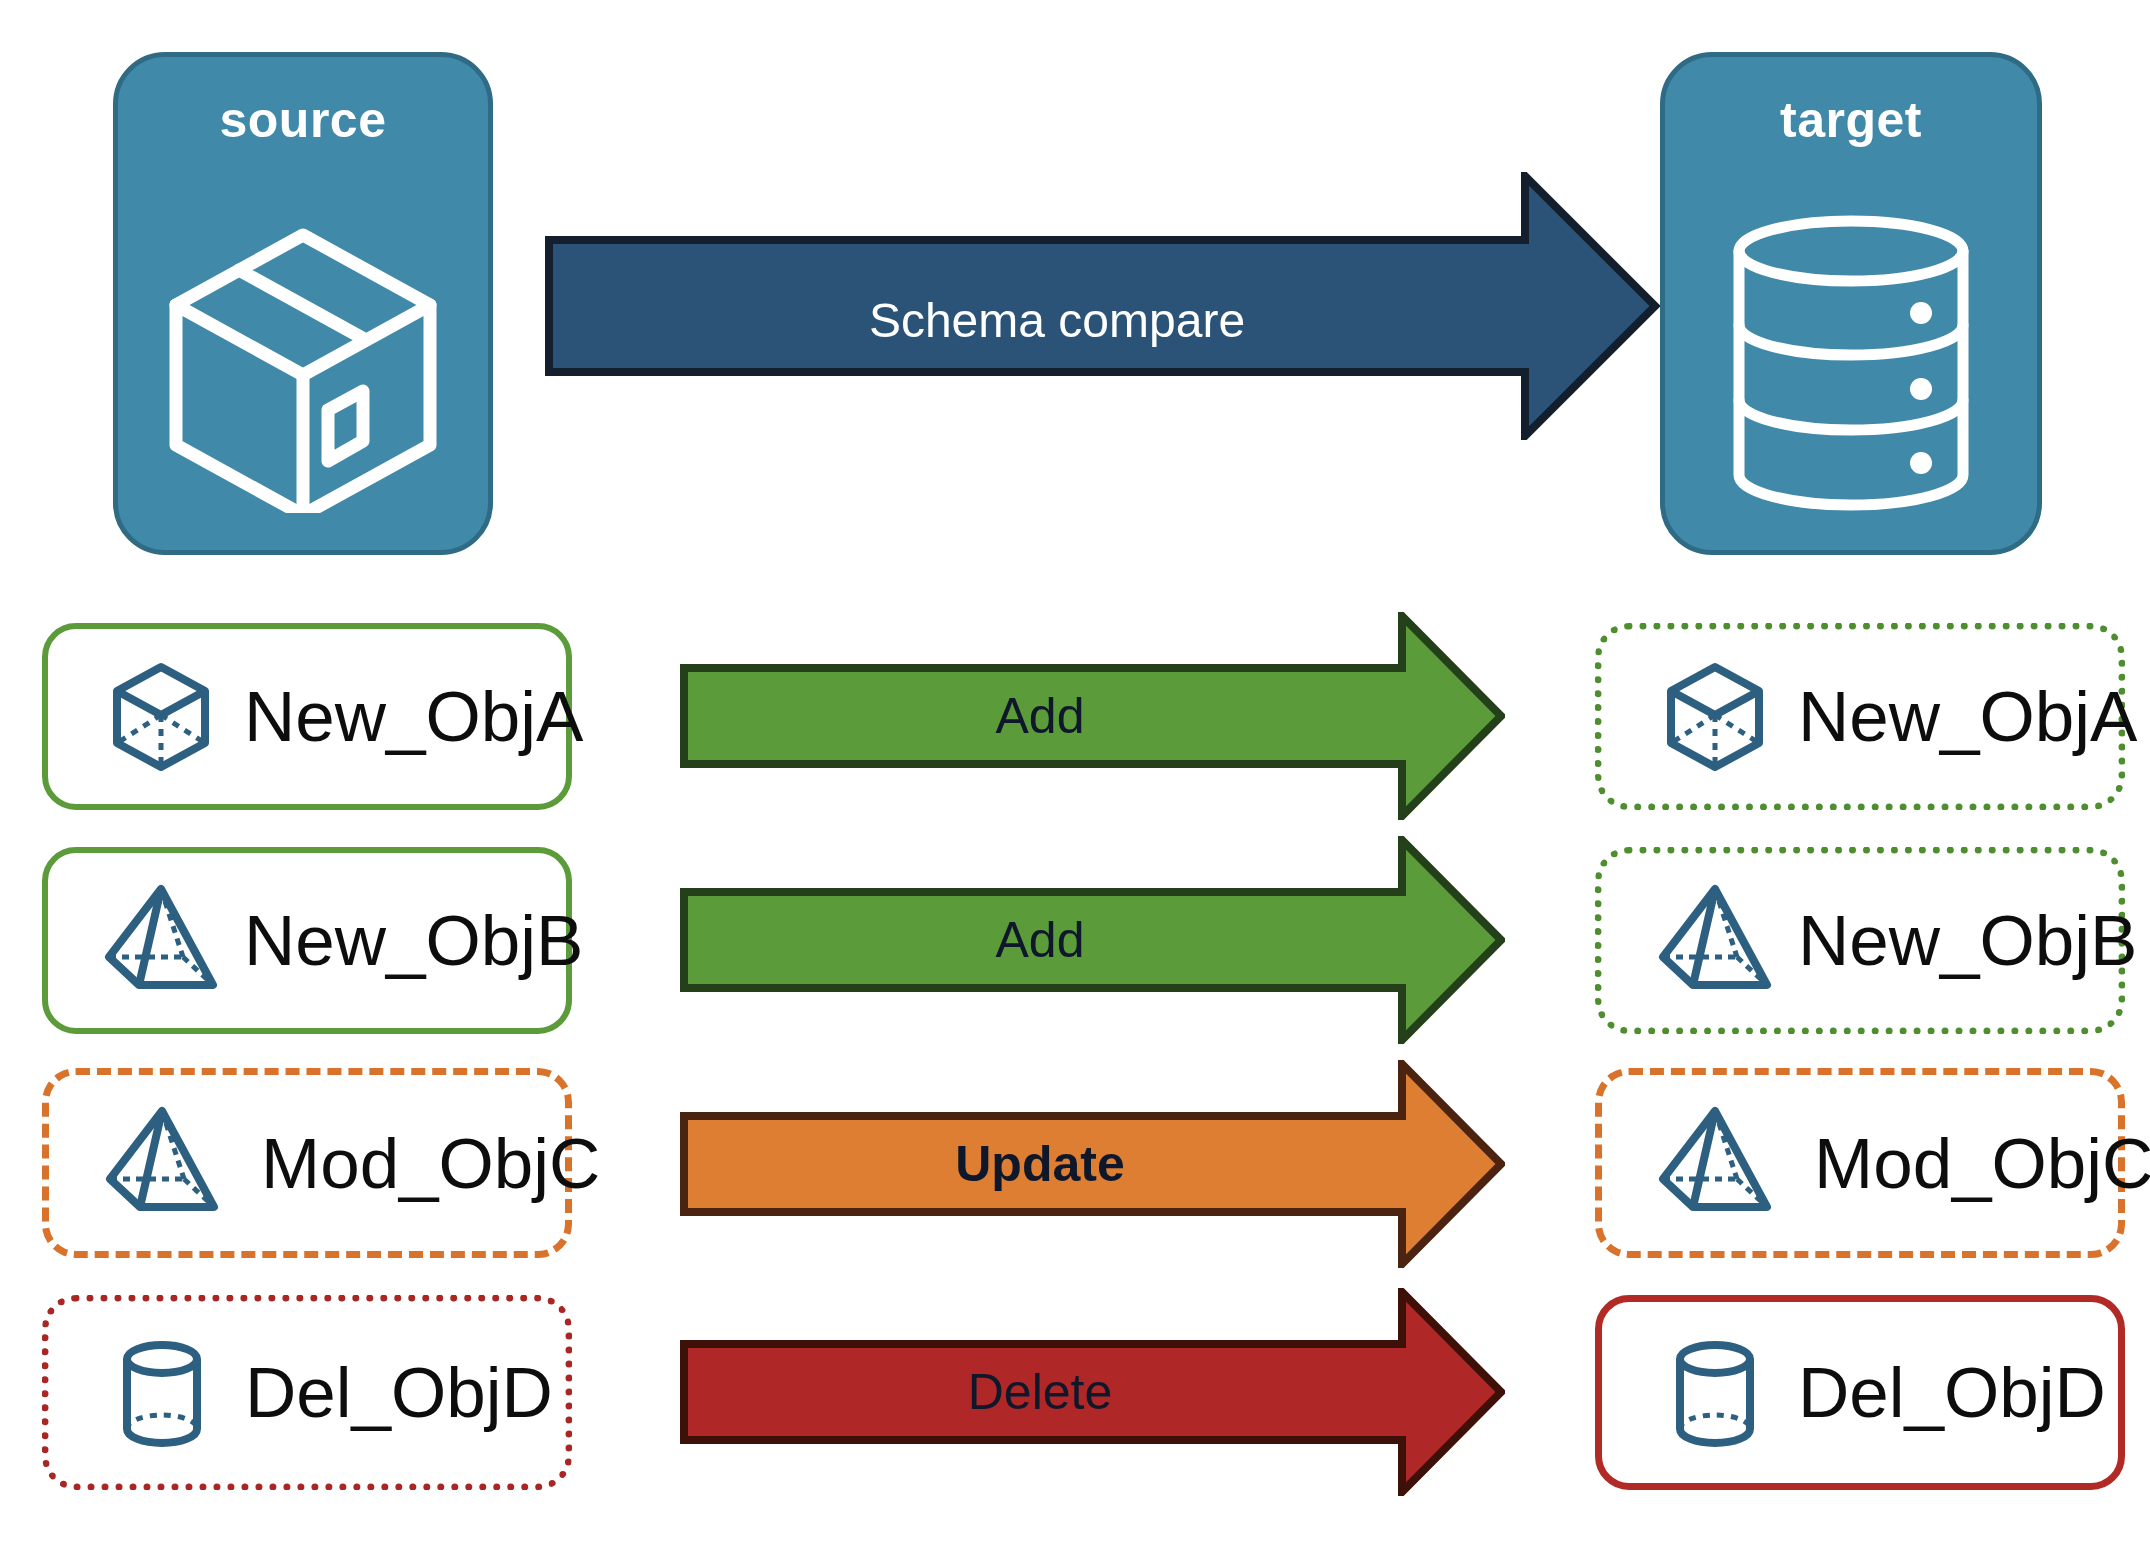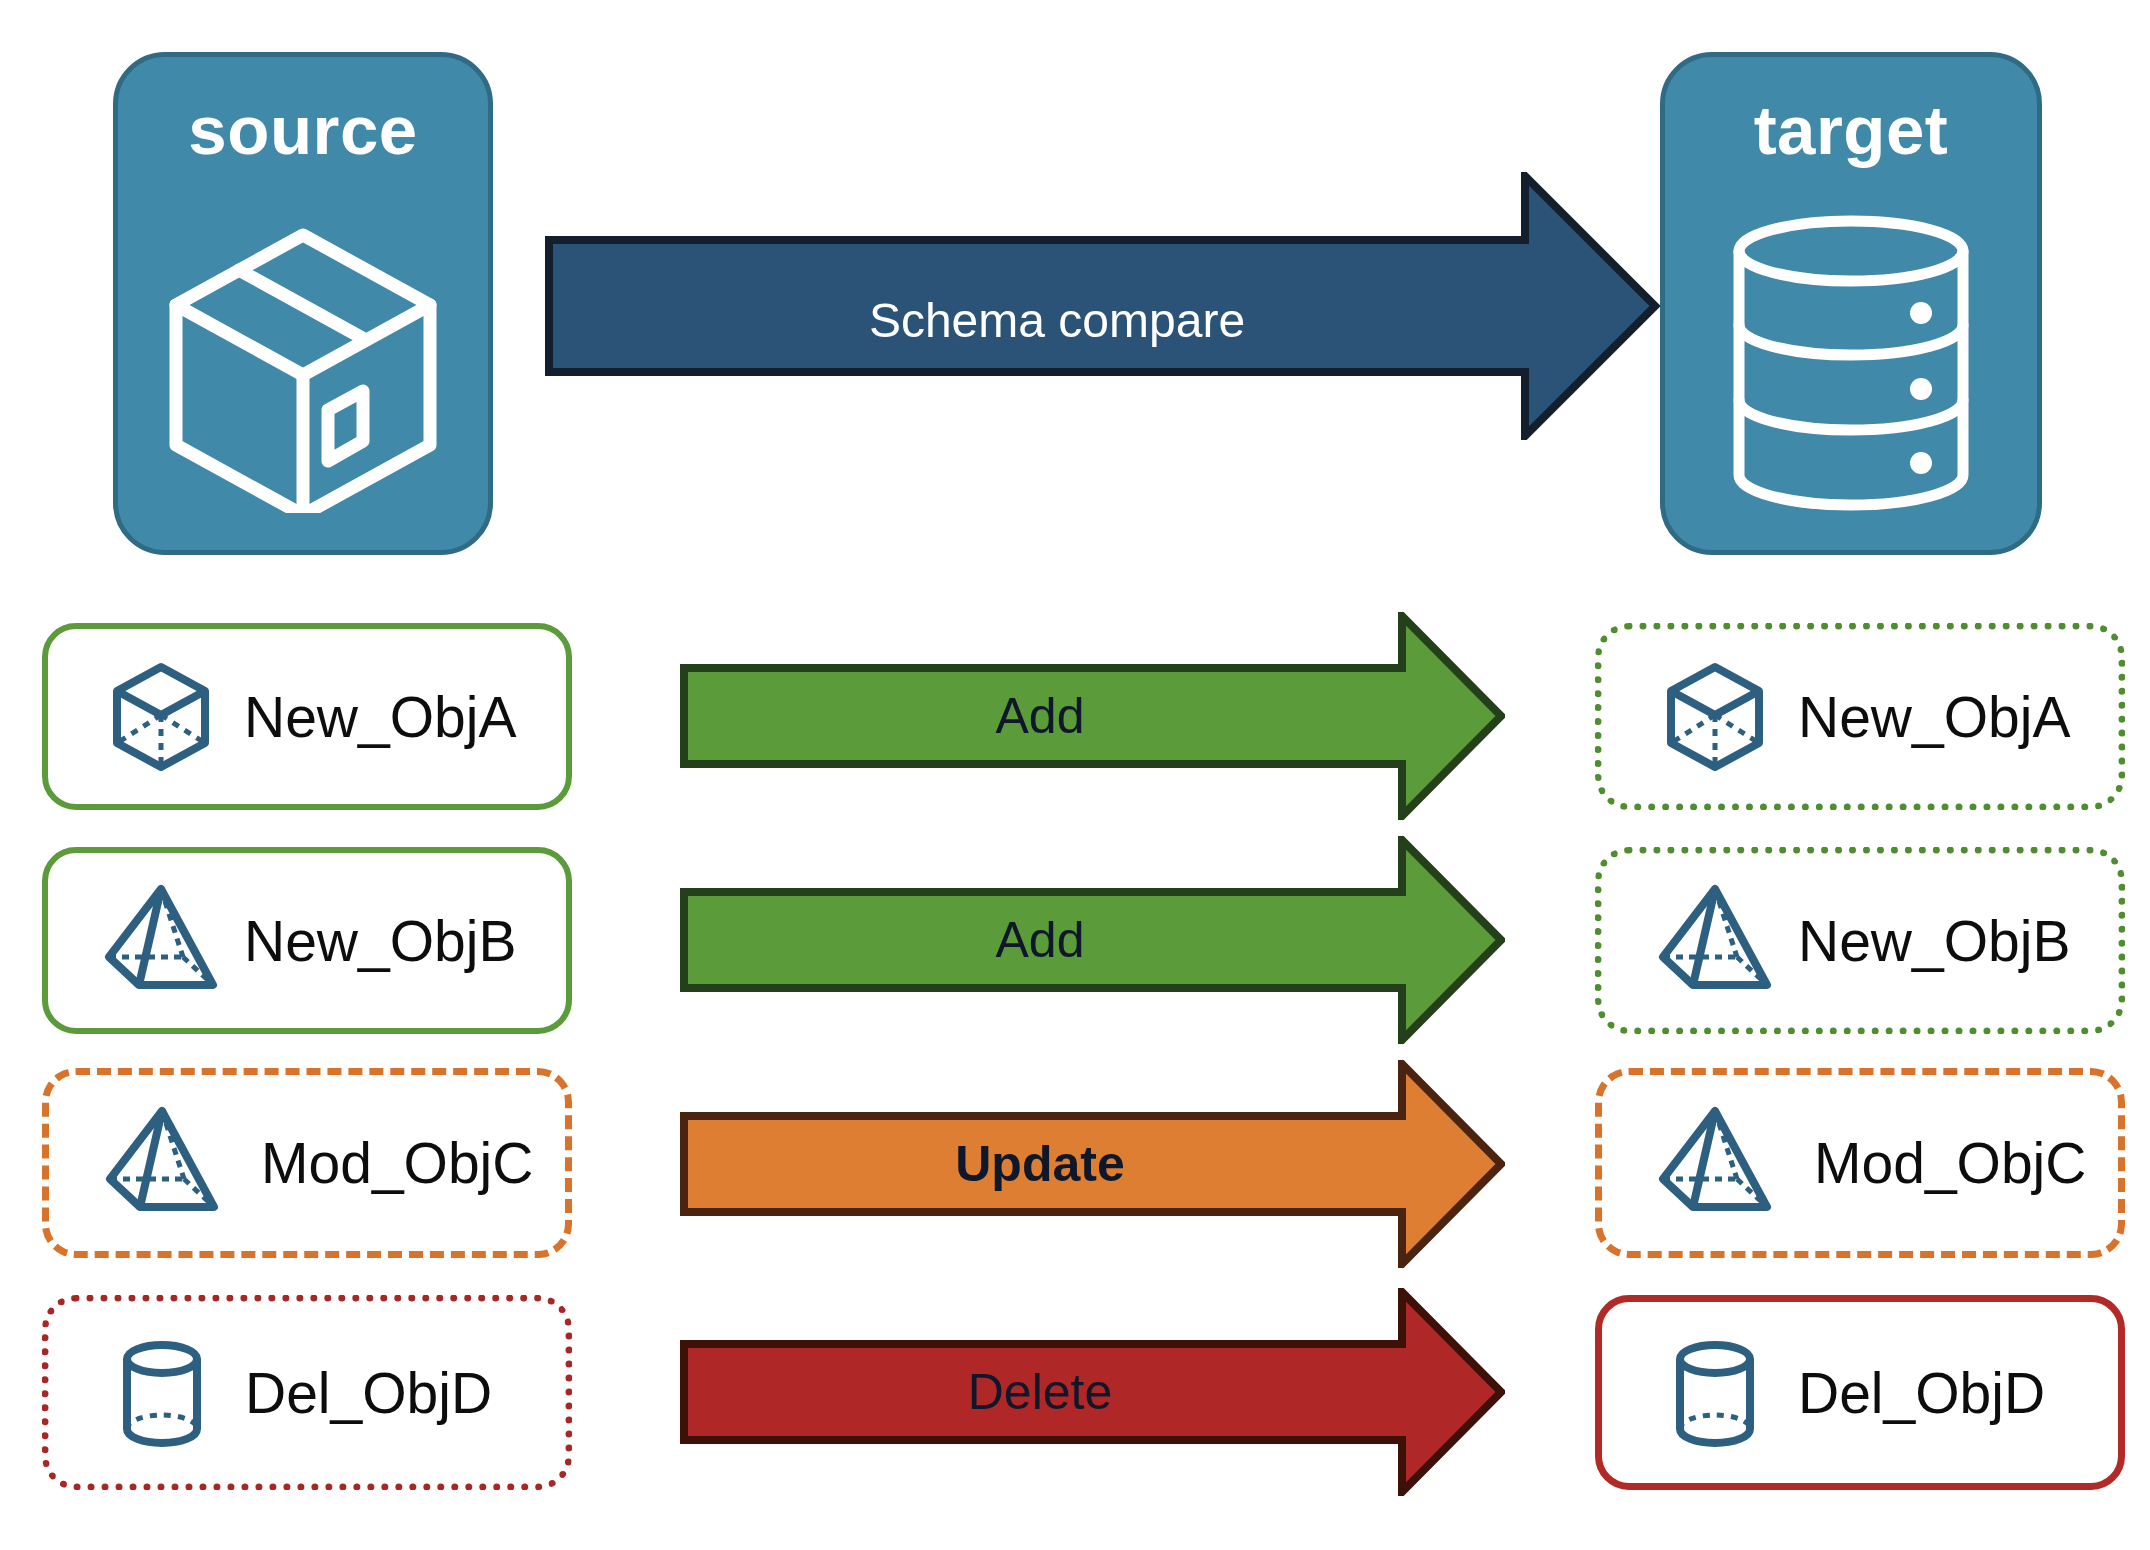--- a/index.html
+++ b/index.html
@@ -4,38 +4,38 @@
 <style>
   html,body{margin:0;padding:0;background:#ffffff;}
   body{width:2150px;height:1550px;position:relative;overflow:hidden;
        font-family:"Liberation Sans","DejaVu Sans",sans-serif;}
   #stage{position:absolute;left:0;top:0;width:2150px;height:1550px;background:#fff;}
 
   
   .panel{position:absolute;background:#4089A8;border:5px solid #2F6B85;
          border-radius:52px;box-sizing:border-box;}
   .panel .caption{position:absolute;left:0;right:0;top:34px;text-align:center;
-         color:#ffffff;font-size:69px;font-weight:bold;letter-spacing:.5px;}
+         color:#ffffff;font-size:50px;font-weight:bold;letter-spacing:.5px;}
   .panel .glyph{position:absolute;left:0;right:0;top:140px;bottom:22px;
          display:flex;align-items:center;justify-content:center;}
   #panel-source{left:113px;top:52px;width:380px;height:503px;}
   #panel-target{left:1660px;top:52px;width:382px;height:503px;}
 
   
   #schema-arrow{position:absolute;left:545px;top:172px;width:1115px;height:268px;}
   #schema-arrow .lbl{position:absolute;left:0;width:1000px;top:14px;height:268px;
         display:flex;align-items:center;justify-content:center;
         color:#ffffff;font-size:48px;padding-left:12px;}
 
   
   .obj-box{position:absolute;box-sizing:border-box;background:#ffffff;
            border-radius:34px;display:flex;align-items:center;}
   .obj-box .shape{width:130px;height:130px;margin-left:48px;flex:none;
            display:flex;align-items:center;justify-content:center;}
-  .obj-box .name{font-size:57px;color:#0d0d0d;margin-left:18px;white-space:nowrap;}
+  .obj-box .name{font-size:71px;color:#0d0d0d;margin-left:18px;white-space:nowrap;}
 
   .b-green-solid { border:6px solid #5B9B39; }
   .b-green-dot   { border:7px dotted #4E8E2F; }
   .b-orange-dash { border:7px dashed #D9722A;gap:16px; }
   .b-red-dot     { border:7px dotted #A82725; }
   .b-red-solid   { border:7px solid #B22A26; }
 
   .row-arrow{position:absolute;}
   .row-arrow .lbl{position:absolute;left:0;top:0;height:100%;width:720px;
         display:flex;align-items:center;justify-content:center;

